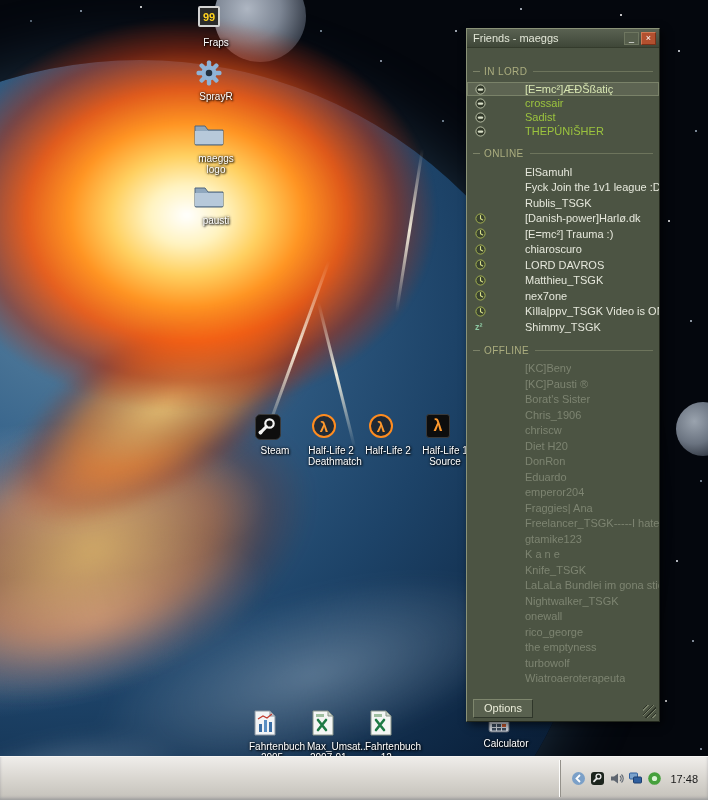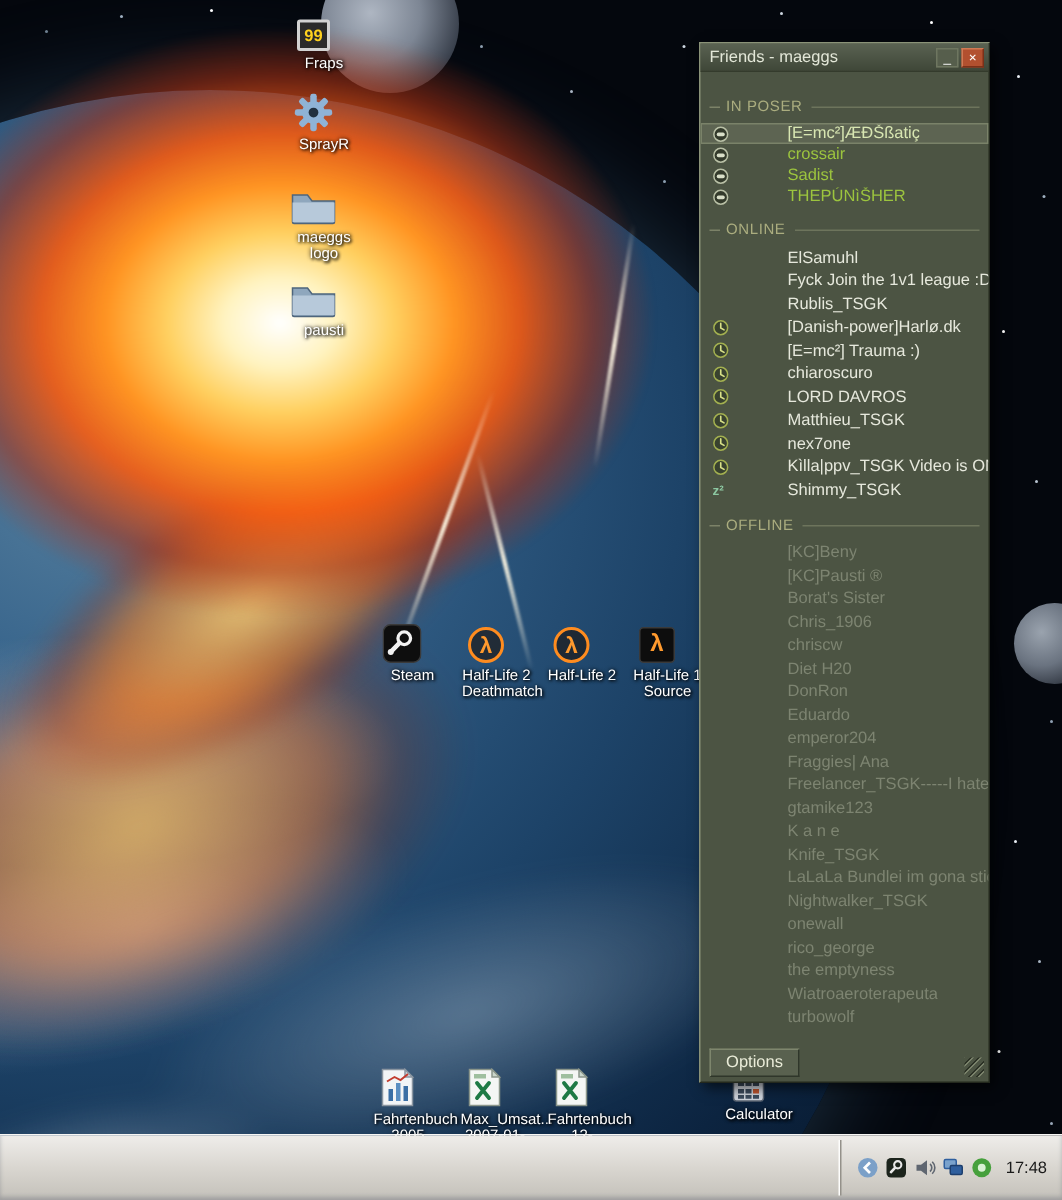--- a/index.html
+++ b/index.html
@@ -51,21 +51,21 @@
     filter: blur(2px); }
   .crack { position: absolute; width: 3px; background: linear-gradient(to bottom,
       transparent, rgba(255,248,228,0.9), transparent); filter: blur(0.6px); }
   .crack.c1 { left: 295px; top: 255px; height: 190px; transform: rotate(20deg); }
   .crack.c2 { left: 335px; top: 300px; height: 150px; transform: rotate(-14deg); }
   .crack.c3 { left: 408px; top: 148px; height: 165px; transform: rotate(9deg); }
 
   
   .dicon { position: absolute; width: 60px; display: flex; flex-direction: column;
     align-items: center; cursor: default; }
-  .ig { height: 28px; display: flex; align-items: flex-end; justify-content: center; }
+  .ig { height: 28px; display: flex; align-items: flex-start; justify-content: center; }
   .dlabel { margin-top: 3px; color: #fff; font-size: 10px; line-height: 11px;
     text-align: center; text-shadow: 1px 1px 2px #000, 0 0 3px #000; max-width: 60px; padding-left: 14px; }
   .frapsbox { width: 22px; height: 21px; background: #2b2b2b; border: 2px solid #d2d2d2;
     border-radius: 2px; color: #ffd21e; font-weight: bold; font-size: 11px;
     display: flex; align-items: center; justify-content: center; }
   .lring { width: 24px; height: 24px; border-radius: 50%; border: 2px solid #ff8c1f;
     background: rgba(30,15,4,0.55); color: #ff9a2e; font-size: 15px; font-weight: bold;
     display: flex; align-items: center; justify-content: center; }
   .lsq { width: 24px; height: 24px; border-radius: 3px; background: #0d0d0d;
     border: 1px solid #3a3a3a; color: #ff9a2e; font-size: 16px; font-weight: bold;
@@ -298,21 +298,21 @@
 <div id="friends">
   <div class="titlebar">
     <span class="title">Friends - maeggs</span>
     <span class="winbtn">_</span>
     <span class="winbtn close">×</span>
   </div>
 
   <div class="flist">
     <div class="sechead">
       <span class="dash"></span>
-      <span class="lbl">IN POSER</span>
+      <span class="lbl">IN LORD</span>
       <span class="rule"></span>
     </div>
     <div class="frow ingame selected">
         <span class="sicon">
           <svg width="11" height="11">
             <use href="#ico-game"></use>
           </svg>
         </span>
         <span class="nm">[E=mc²]ÆÐŠßatiç</span>
       </div>
@@ -497,25 +497,25 @@
     <div class="frow offline">
         <span class="sicon"></span>
         <span class="nm">rico_george</span>
       </div>
     <div class="frow offline">
         <span class="sicon"></span>
         <span class="nm">the emptyness</span>
       </div>
     <div class="frow offline">
         <span class="sicon"></span>
+        <span class="nm">turbowolf</span>
+      </div>
+    <div class="frow offline">
+        <span class="sicon"></span>
         <span class="nm">Wiatroaeroterapeuta</span>
-      </div>
-    <div class="frow offline">
-        <span class="sicon"></span>
-        <span class="nm">turbowolf</span>
       </div>
   </div>
 
   <div class="optbar">
     <button class="optbtn">Options</button>
     <div class="grip"></div>
   </div>
 </div>
 
 <div id="taskbar">

